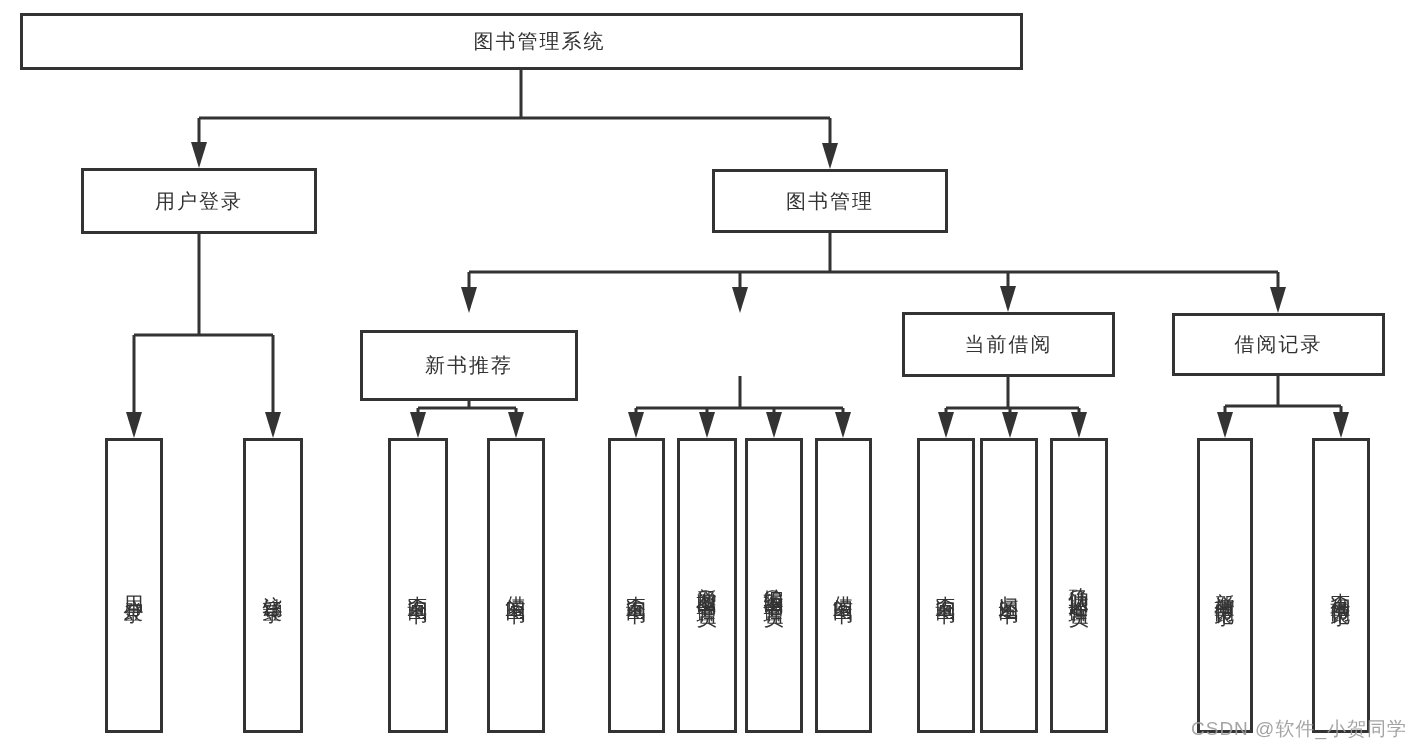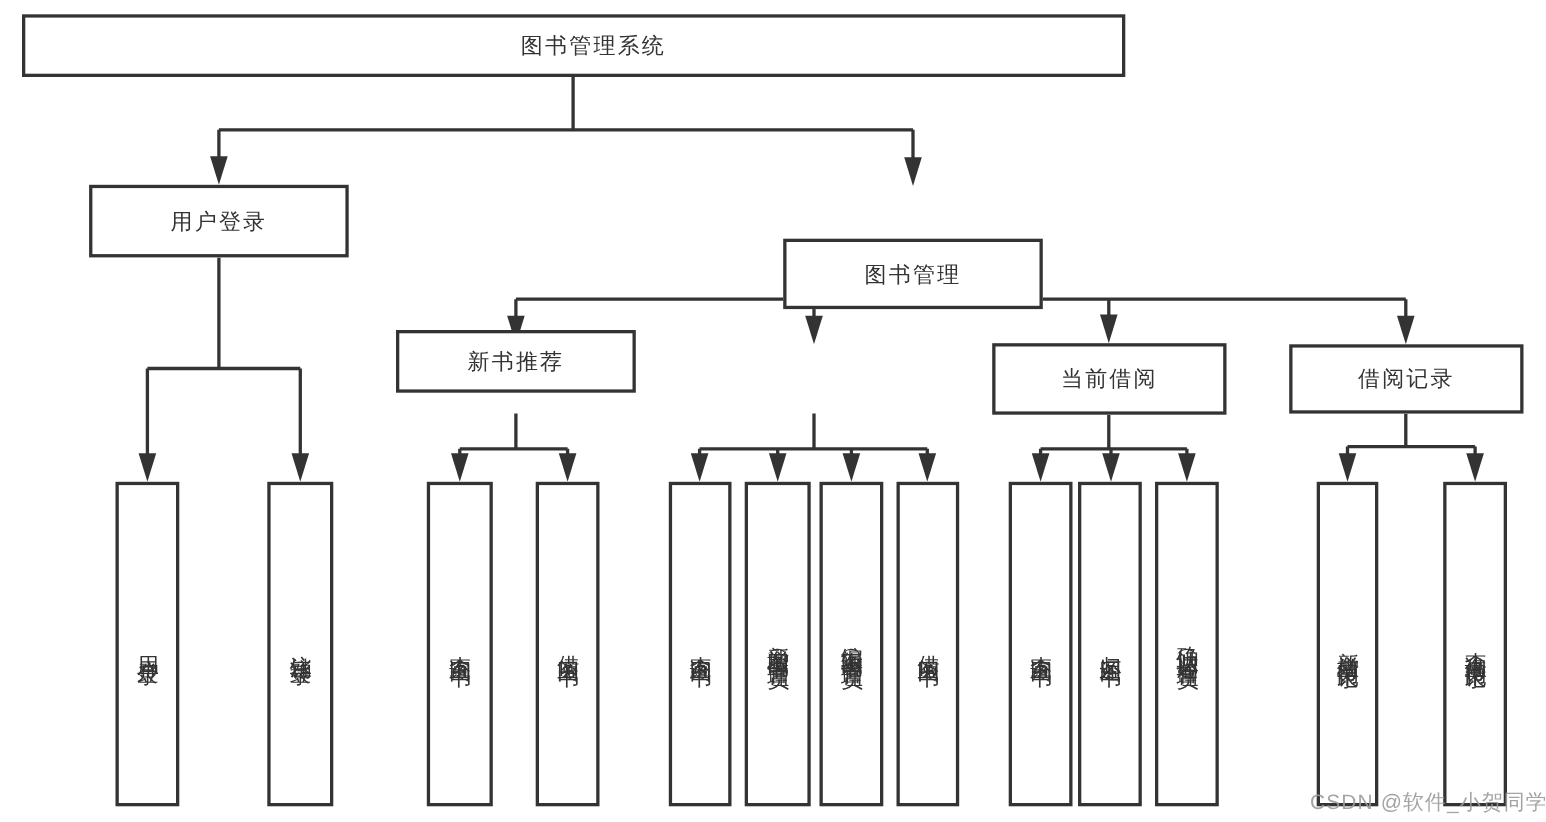--- a/index.html
+++ b/index.html
@@ -49,23 +49,23 @@
       <polygon points="946,438 938,412 954,412" fill="#333333"></polygon>
       <polygon points="1010,438 1002,412 1018,412" fill="#333333"></polygon>
       <polygon points="1079,438 1071,412 1087,412" fill="#333333"></polygon>
       <polygon points="1225,438 1217,412 1233,412" fill="#333333"></polygon>
       <polygon points="1341,438 1333,412 1349,412" fill="#333333"></polygon>
     </svg>
 
   <div class="node" style="left:20px;top:13px;width:1003px;height:57px;padding-left:36px;">图书管理系统</div>
 
   <div class="node" style="left:81px;top:168px;width:236px;height:66px;">用户登录</div>
-  <div class="node" style="left:712px;top:169px;width:236px;height:64px;margin-top:48px;">图书管理</div>
+  <div class="node" style="left:712px;top:169px;width:236px;height:64px;">图书管理</div>
 
-  <div class="node" style="left:360px;top:300px;width:218px;height:57px;">新书推荐</div>
+  <div class="node" style="left:360px;top:330px;width:218px;height:71px;">新书推荐</div>
   <div class="node" style="left:1172px;top:313px;width:213px;height:63px;">借阅记录</div>
   <div class="node" style="left:902px;top:312px;width:213px;height:65px;">当前借阅</div>
 
   <div class="leaf" style="left:105px;top:438px;width:58px;height:295px;">
     <span>用户登录</span>
     </div>
   <div class="leaf" style="left:243px;top:438px;width:60px;height:295px;">
     <span>注销登录</span>
     </div>
 

